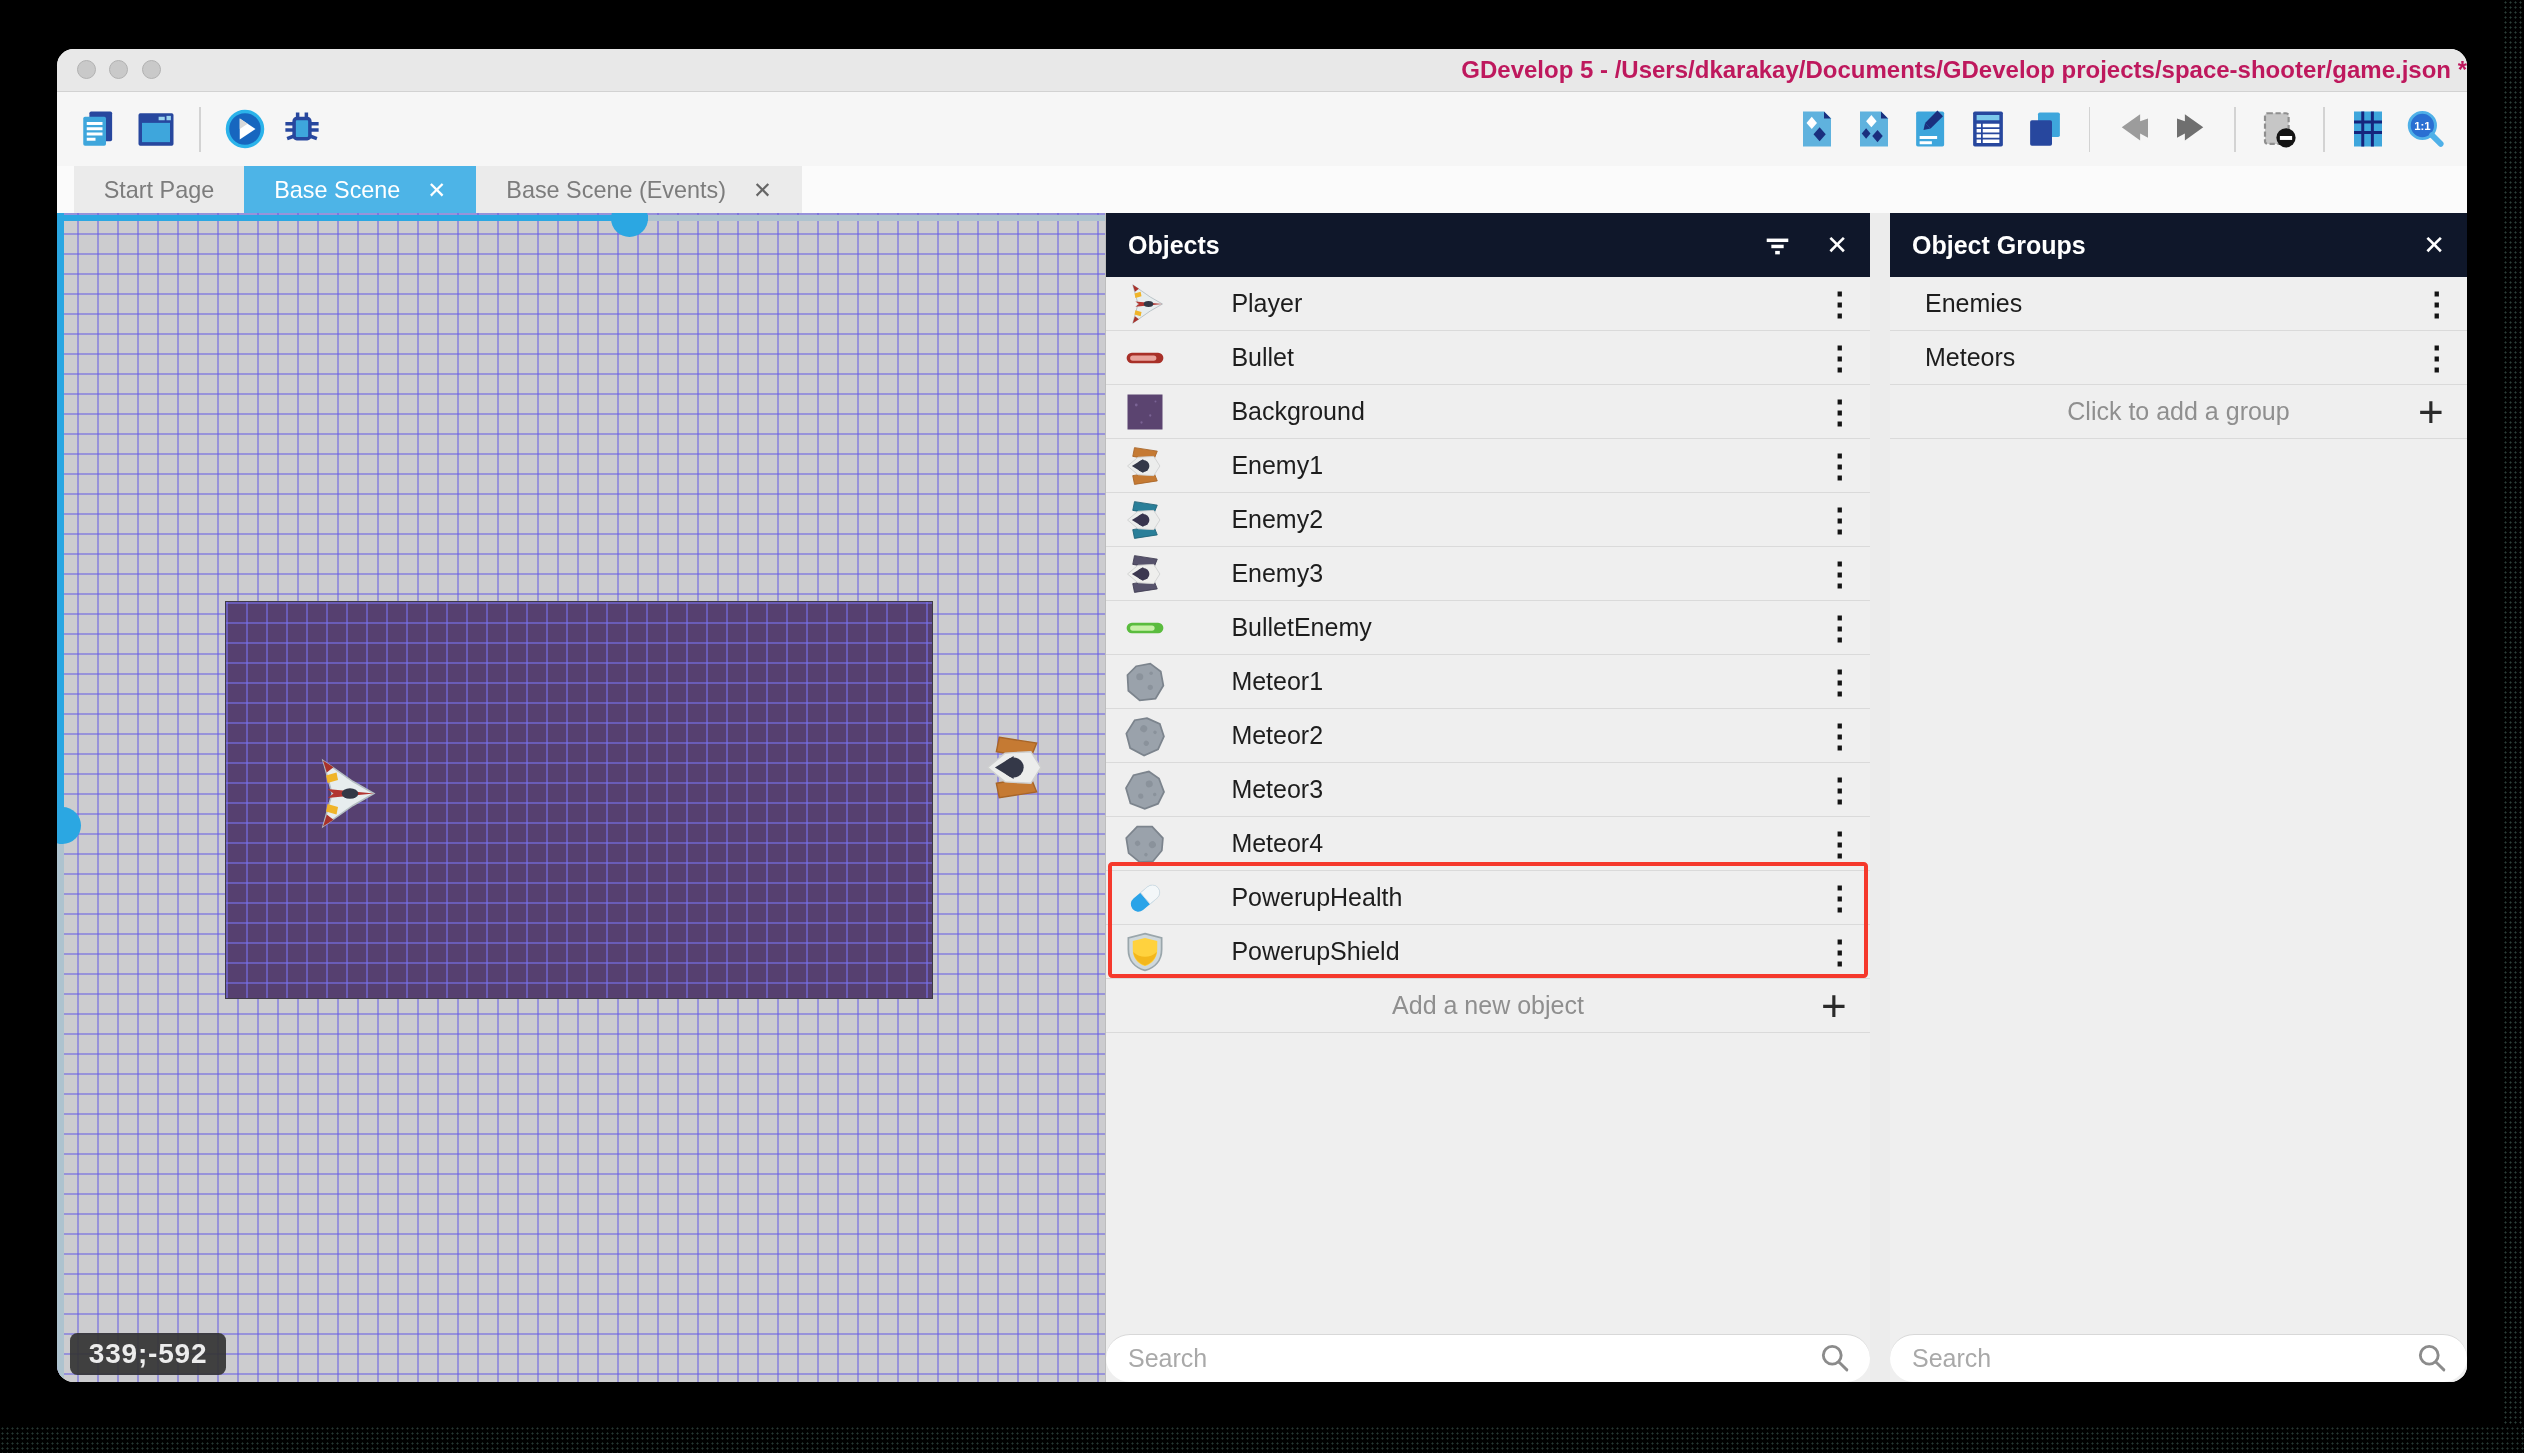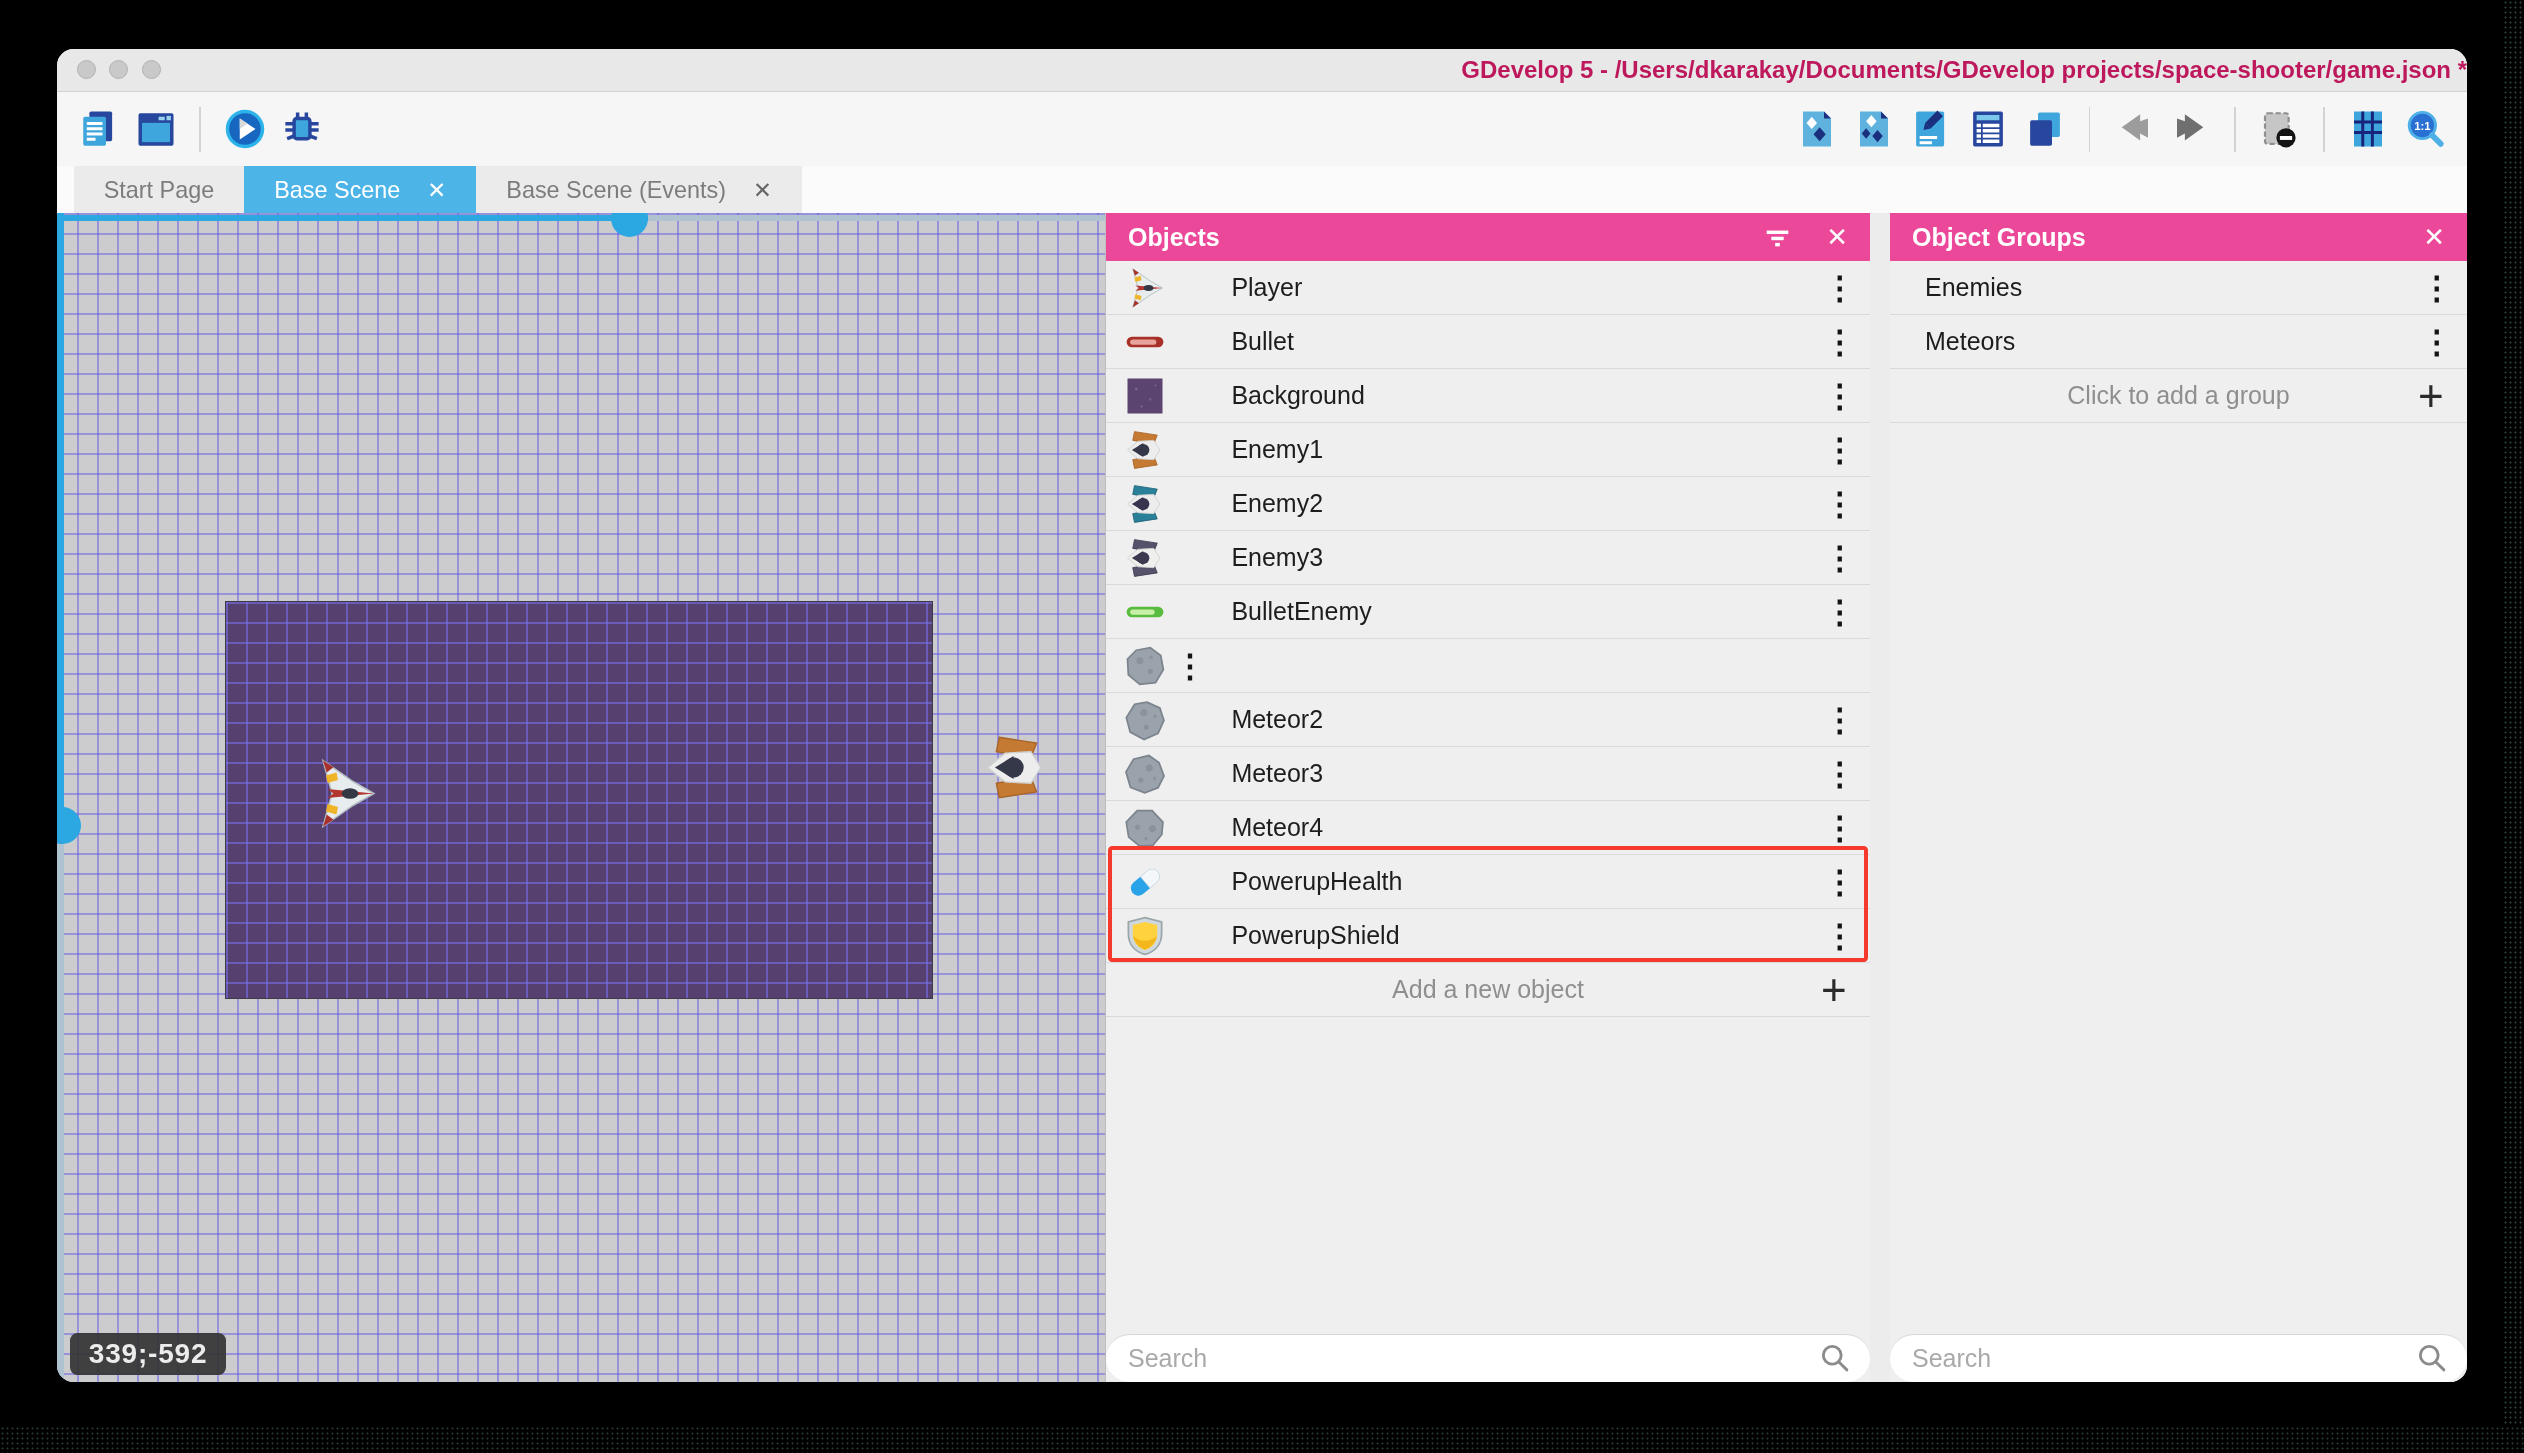--- a/index.html
+++ b/index.html
@@ -58,21 +58,21 @@
   .vline-b{position:absolute;left:0;top:630px;bottom:0;width:6.7px;background:#aec3cf;}
   .vknob{position:absolute;left:-13.4px;top:594px;width:37px;height:37px;border-radius:50%;background:#2ba7e2;}
   .coords{position:absolute;left:13.4px;bottom:7px;background:rgba(52,52,52,.92);color:#ececec;
     font-size:28px;font-weight:bold;height:42px;line-height:42px;padding:0 18.4px;border-radius:7.5px;letter-spacing:0.8px;}
 
   
   .panel{background:#efefef;display:flex;flex-direction:column;overflow:hidden;}
   .panel-objects{width:765px;flex:none;border-left:1.7px solid #bdbdbd;box-sizing:border-box;}
   .vdivider{width:20px;flex:none;background:#ececec;}
   .panel-groups{flex:1;}
-  .panel-header{height:48px;flex:none;background:#ec4899;color:#fff;display:flex;align-items:center;padding:0 22px;}
+  .panel-header{height:64px;flex:none;background:#0f172a;color:#fff;display:flex;align-items:center;padding:0 22px;}
   .panel-title{font-size:25px;font-weight:bold;flex:1;}
   .filter-btn{width:37px;height:37px;background:none;border:none;padding:0;cursor:pointer;}
   .filter-btn svg{width:37px;height:37px;}
   .header-close{font-size:26px;margin-left:30px;cursor:pointer;}
   .list{position:relative;flex:none;}
   .row{height:54px;display:flex;align-items:center;border-bottom:0.8px solid #dadada;box-sizing:border-box;}
   .obj-icon{width:42px;height:42px;margin-left:18.4px;flex:none;display:flex;}
   .obj-icon svg{width:42px;height:42px;}
   #objects-list .row:nth-child(9)  .obj-icon svg{transform:rotate(35deg);}
   #objects-list .row:nth-child(10) .obj-icon svg{transform:rotate(80deg);}
@@ -472,20 +472,21 @@
               </span>
               <span class="row-label">BulletEnemy</span>
               <span class="row-menu">⋮</span>
             </div>
             <div class="row">
               <span class="obj-icon">
                 <svg viewBox="0 0 48 48">
                   <use href="#s-meteor-rock-icon"></use>
                 </svg>
               </span>
+              <span class="row-label">Meteor1</span>
               <span class="row-menu">⋮</span>
             </div>
             <div class="row">
               <span class="obj-icon">
                 <svg viewBox="0 0 48 48">
                   <use href="#s-meteor-rock-icon"></use>
                 </svg>
               </span>
               <span class="row-label">Meteor2</span>
               <span class="row-menu">⋮</span>

